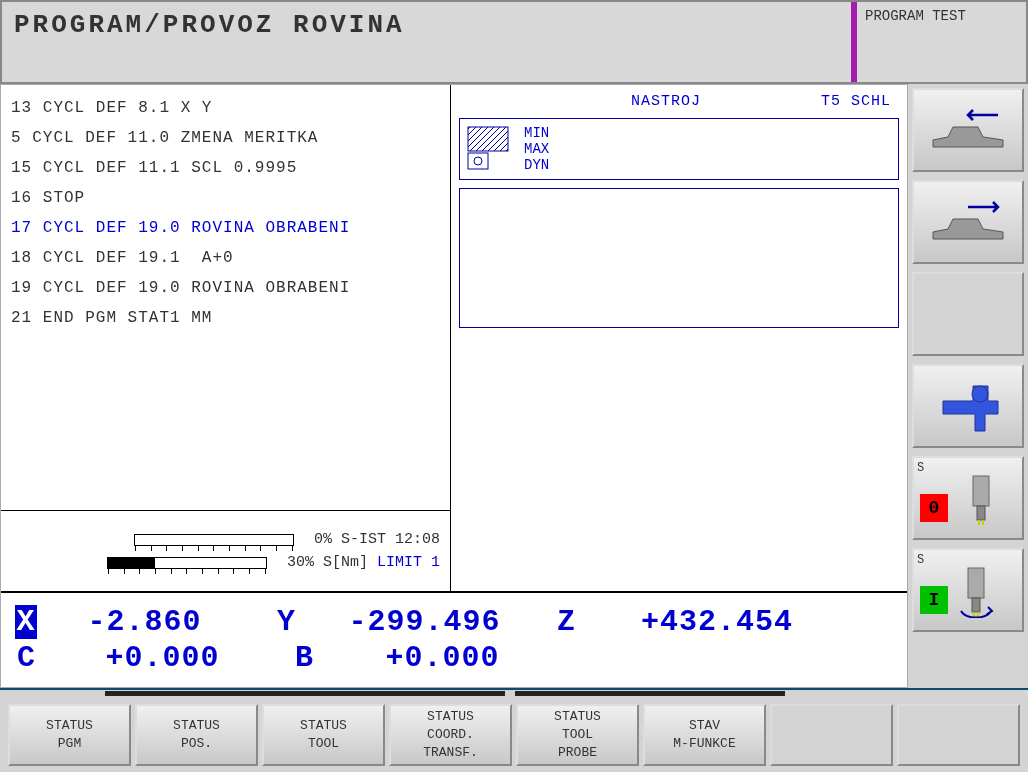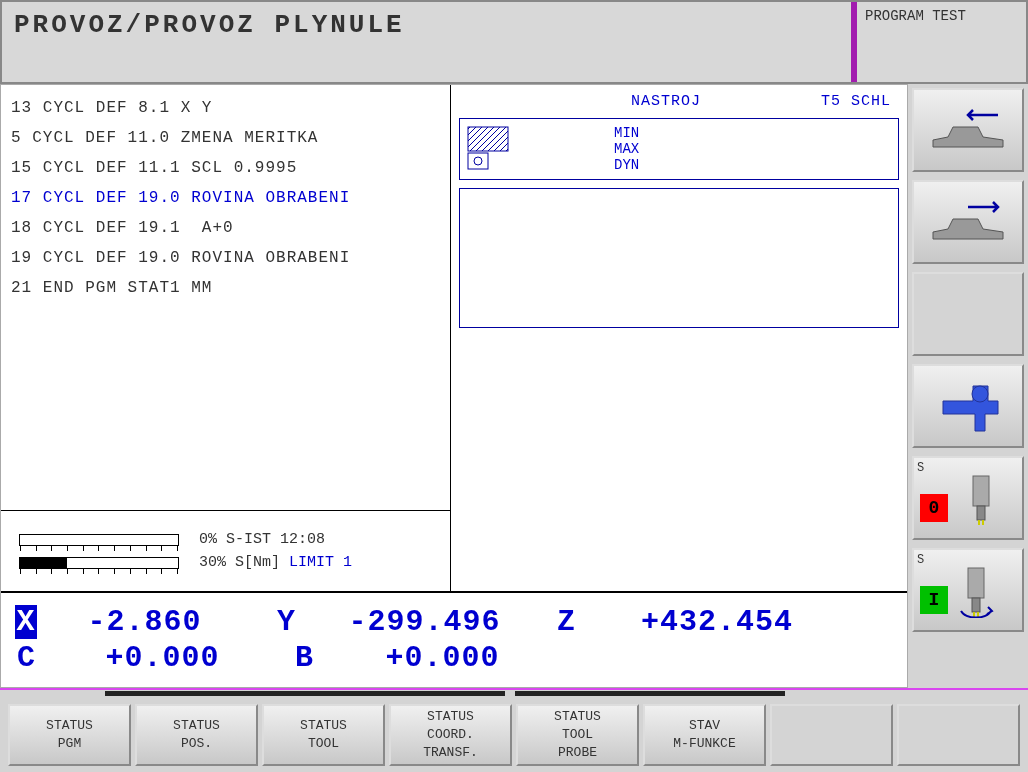--- a/index.html
+++ b/index.html
@@ -85,40 +85,40 @@
   height: 62px;
   margin: 4px 0;
   display: flex;
   padding: 6px;
 }
 .tool-icon-area {
   width: 58px;
   height: 48px;
 }
 .tool-labels {
-  margin-left: 90px;
   color: #0000d0;
   font-size: 14px;
   line-height: 16px;
 }
 .graphic-box {
   border: 1px solid #0000a0;
   height: 140px;
   margin-top: 8px;
 }
 .status-bars {
   border-top: 1px solid #000;
   border-right: 1px solid #000;
   width: 450px;
   padding: 14px 10px;
 }
 .bar-row {
   display: flex;
   align-items: center;
-  margin: 6px 8px;
+  margin: 6px 0;
+  justify-content: flex-end;
 }
 .bar {
   width: 160px;
   height: 12px;
   border: 1px solid #000;
   position: relative;
   margin-right: 20px;
 }
 .bar-ticks {
   position: absolute;
@@ -218,21 +218,21 @@
   font-size: 18px;
   font-weight: bold;
 }
 .side-sq.red { background: #ff0000; color: #000; }
 .side-sq.green { background: #00c000; color: #000; }
 .bottom-bar {
   height: 84px;
   background: #d4d4d4;
   display: flex;
   padding: 14px 6px 6px 6px;
-  border-top: 2px solid #d946ef;
+  border-top: 2px solid #0c4a6e;
   position: relative;
 }
 .bottom-segment {
   position: absolute;
   top: 1px;
   height: 5px;
   background: #222;
 }
 .soft-btn {
   width: 128px;
@@ -252,31 +252,32 @@
 .soft-btn.empty {
   background: #d4d4d4;
 }
 svg { display: block; }
 </style>
 </head>
 <body>
 
 <div class="screen">
   <div class="header">
-    <div class="header-title">PROVOZ/PROVOZ PLYNULE</div>
+    <div class="header-title">PROGRAM/PROVOZ ROVINA</div>
     <div class="header-right">PROGRAM TEST</div>
   </div>
 
   <div class="main-area">
     <div class="content">
       <div class="upper">
         <div class="program-list" id="prog">
             <div class="prog-line">13 CYCL DEF 8.1 X Y</div>
             <div class="prog-line">5 CYCL DEF 11.0 ZMENA MERITKA</div>
             <div class="prog-line">15 CYCL DEF 11.1 SCL 0.9995</div>
+            <div class="prog-line">16 STOP</div>
             <div class="prog-line highlight">17 CYCL DEF 19.0 ROVINA OBRABENI</div>
             <div class="prog-line">18 CYCL DEF 19.1  A+0</div>
             <div class="prog-line">19 CYCL DEF 19.0 ROVINA OBRABENI</div>
             <div class="prog-line">21 END PGM STAT1 MM</div>
           </div>
         <div class="right-panel">
           <div class="tool-header">
             <span style="width:130px">NASTROJ</span>
             <span style="width:130px">T5</span>
             <span>SCHL</span>

